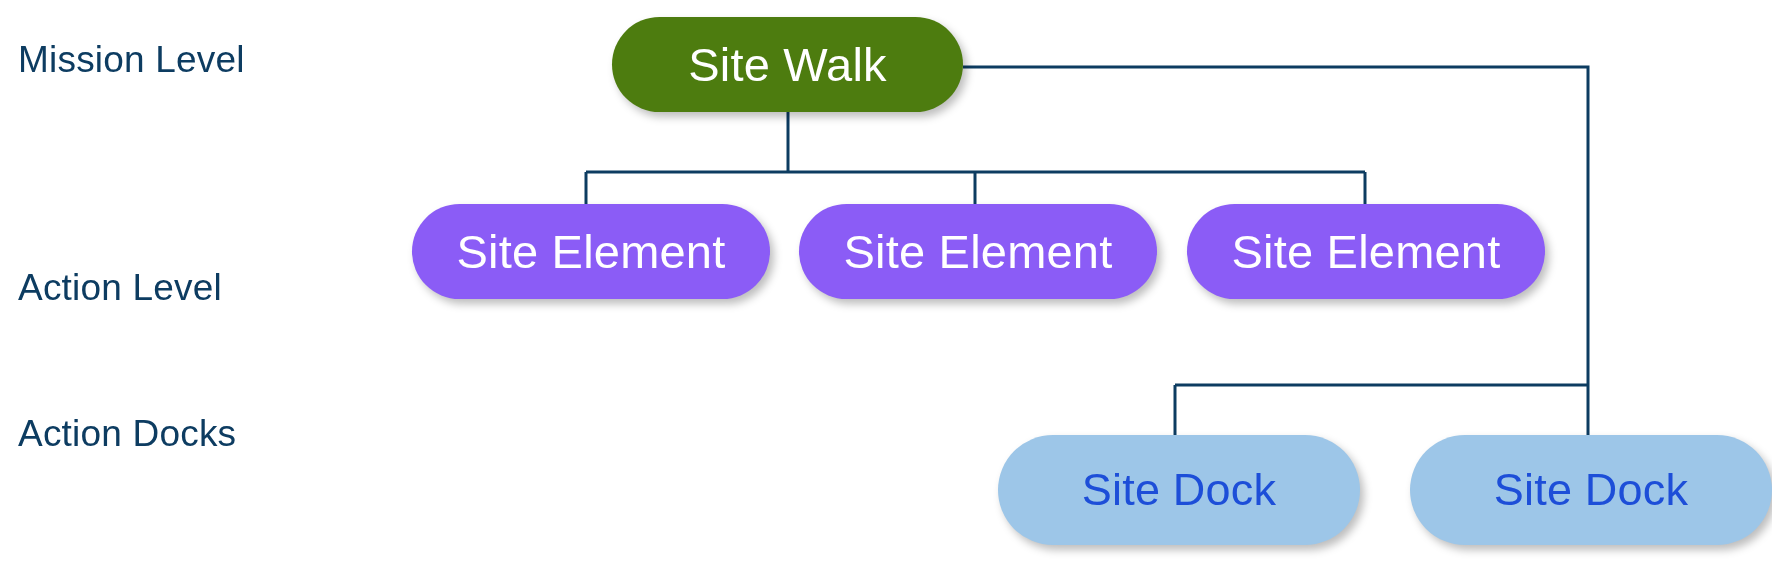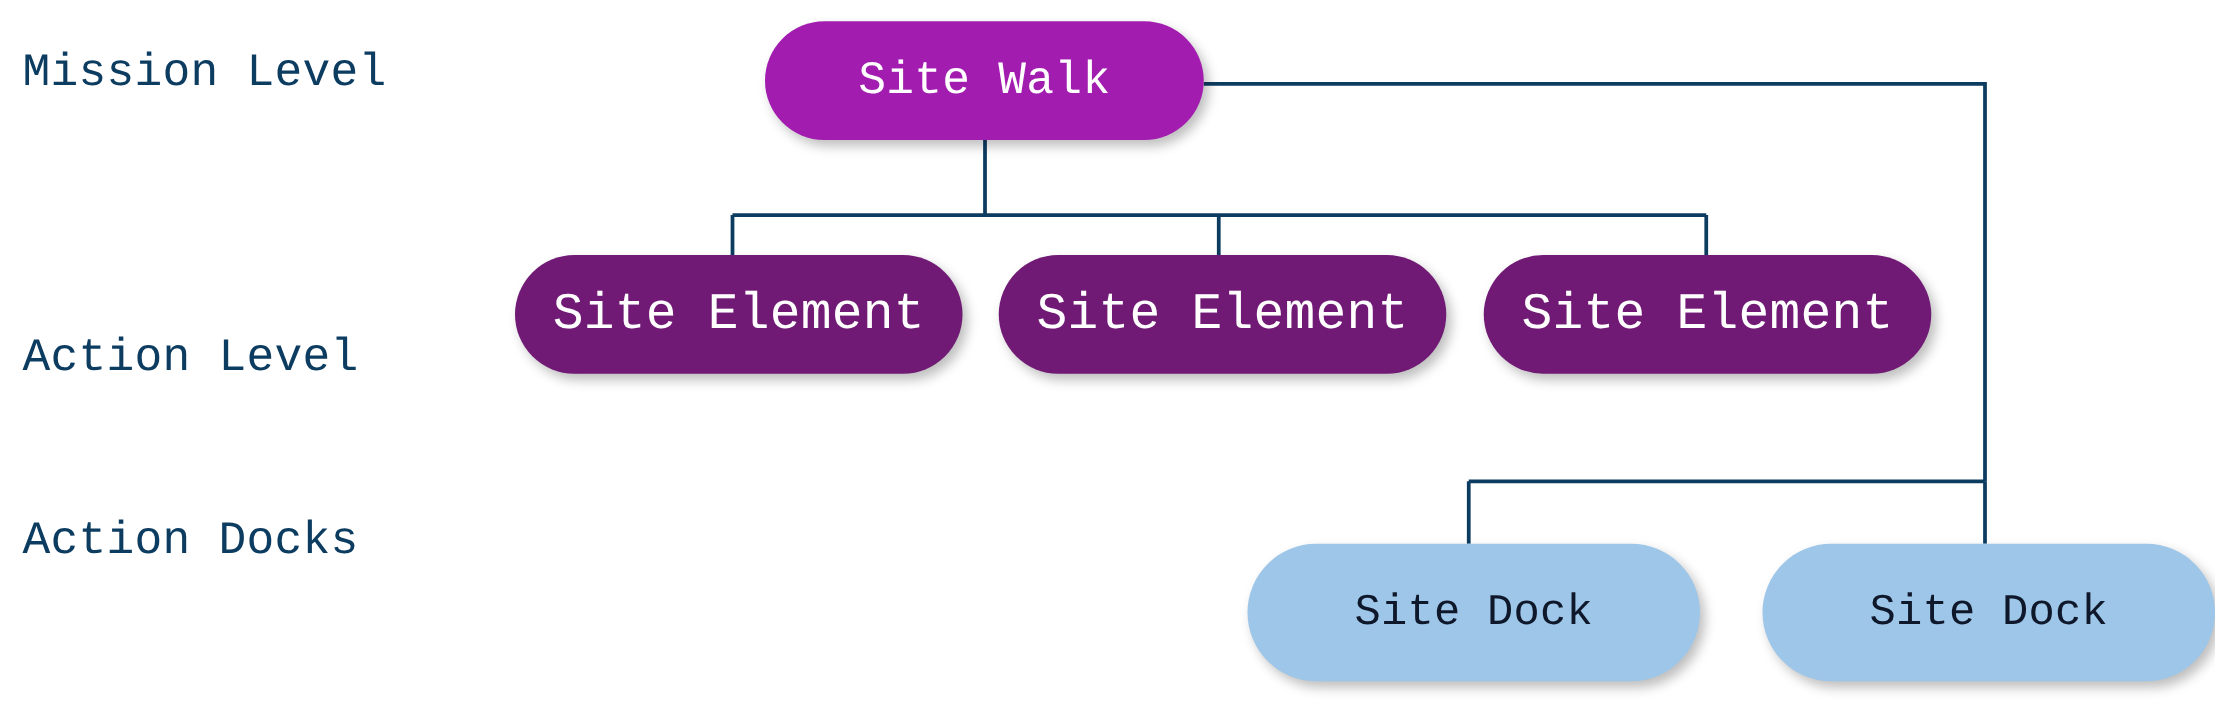--- a/index.html
+++ b/index.html
@@ -9,21 +9,20 @@
   }
   body {
     font-family: "Liberation Sans", sans-serif;
   }
   #canvas {
     position: relative;
     width: 1772px;
     height: 567px;
     background: #ffffff;
     overflow: hidden;
-    font-family: Liberation Mono, monospace;
   }
   #wires {
     position: absolute;
     left: 0;
     top: 0;
     width: 1772px;
     height: 567px;
     pointer-events: none;
   }
   .row-label {
@@ -40,33 +39,33 @@
     display: flex;
     align-items: center;
     justify-content: center;
     border-radius: 999px;
     box-sizing: border-box;
     white-space: nowrap;
     letter-spacing: 0.2px;
     box-shadow: 4px 5px 9px rgba(0,0,0,0.26);
   }
   .node-mission {
-    background: #a21caf;
+    background: #4d7c0f;
     color: #ffffff;
-    font-size: 37px;
+    font-size: 47px;
   }
   .node-action {
-    background: #701a75;
+    background: #8b5cf6;
     color: #ffffff;
-    font-size: 41px;
+    font-size: 47px;
   }
   .node-dock {
     background: #9dc6e8;
-    color: #0f172a;
-    font-size: 35px;
+    color: #1d4ed8;
+    font-size: 45px;
   }
 </style>
 </head>
 <body>
 
 <div id="canvas">
 
   <svg id="wires" viewBox="0 0 1772 567" xmlns="http://www.w3.org/2000/svg">
     <g fill="none" stroke="#0d3c61" stroke-width="3">
 

